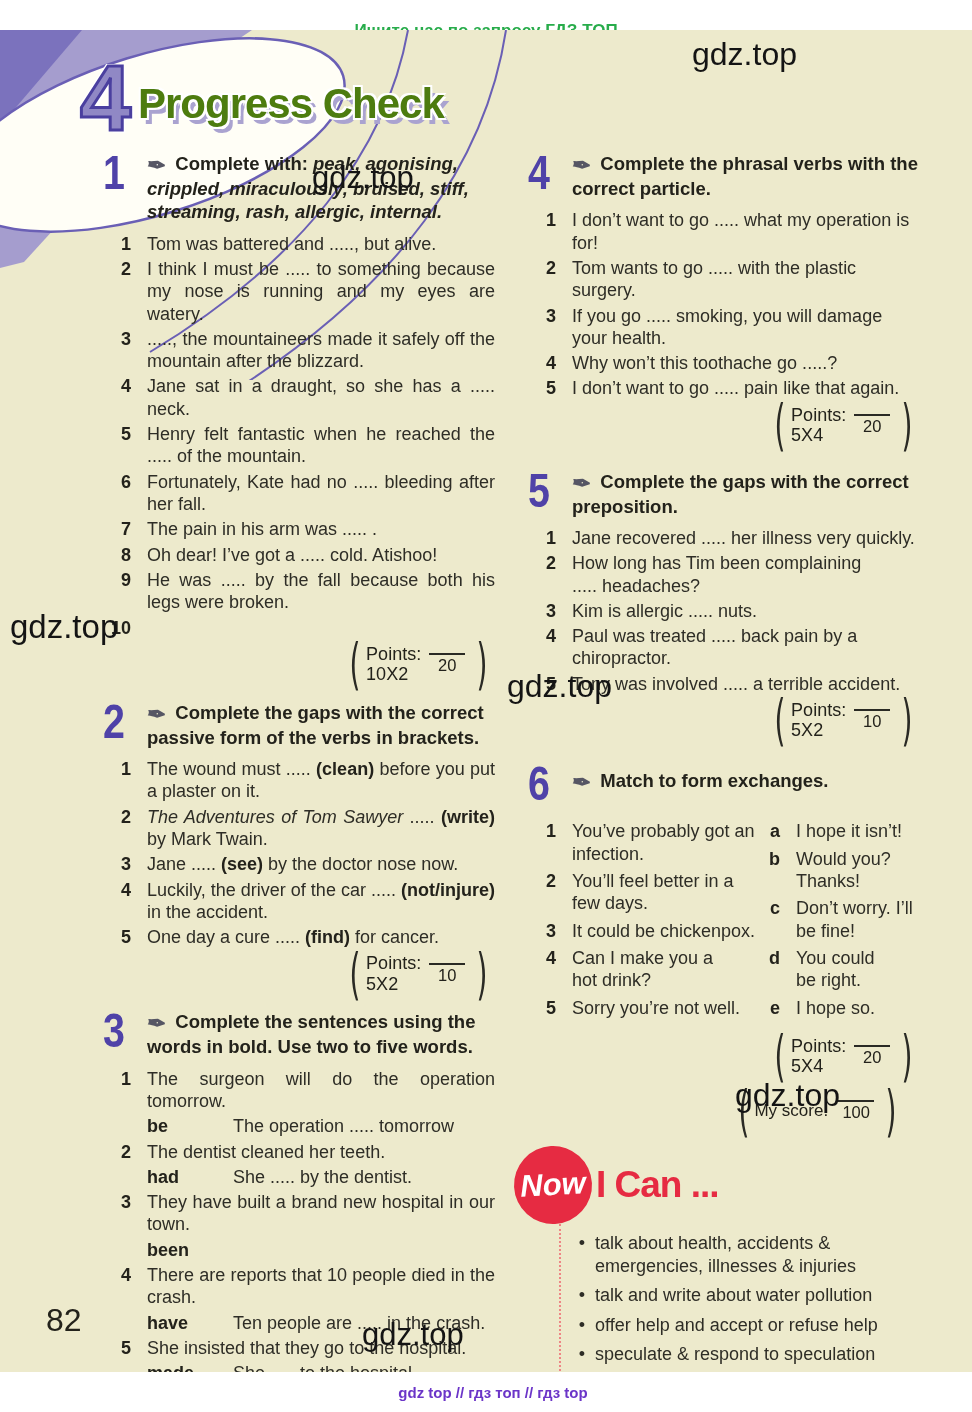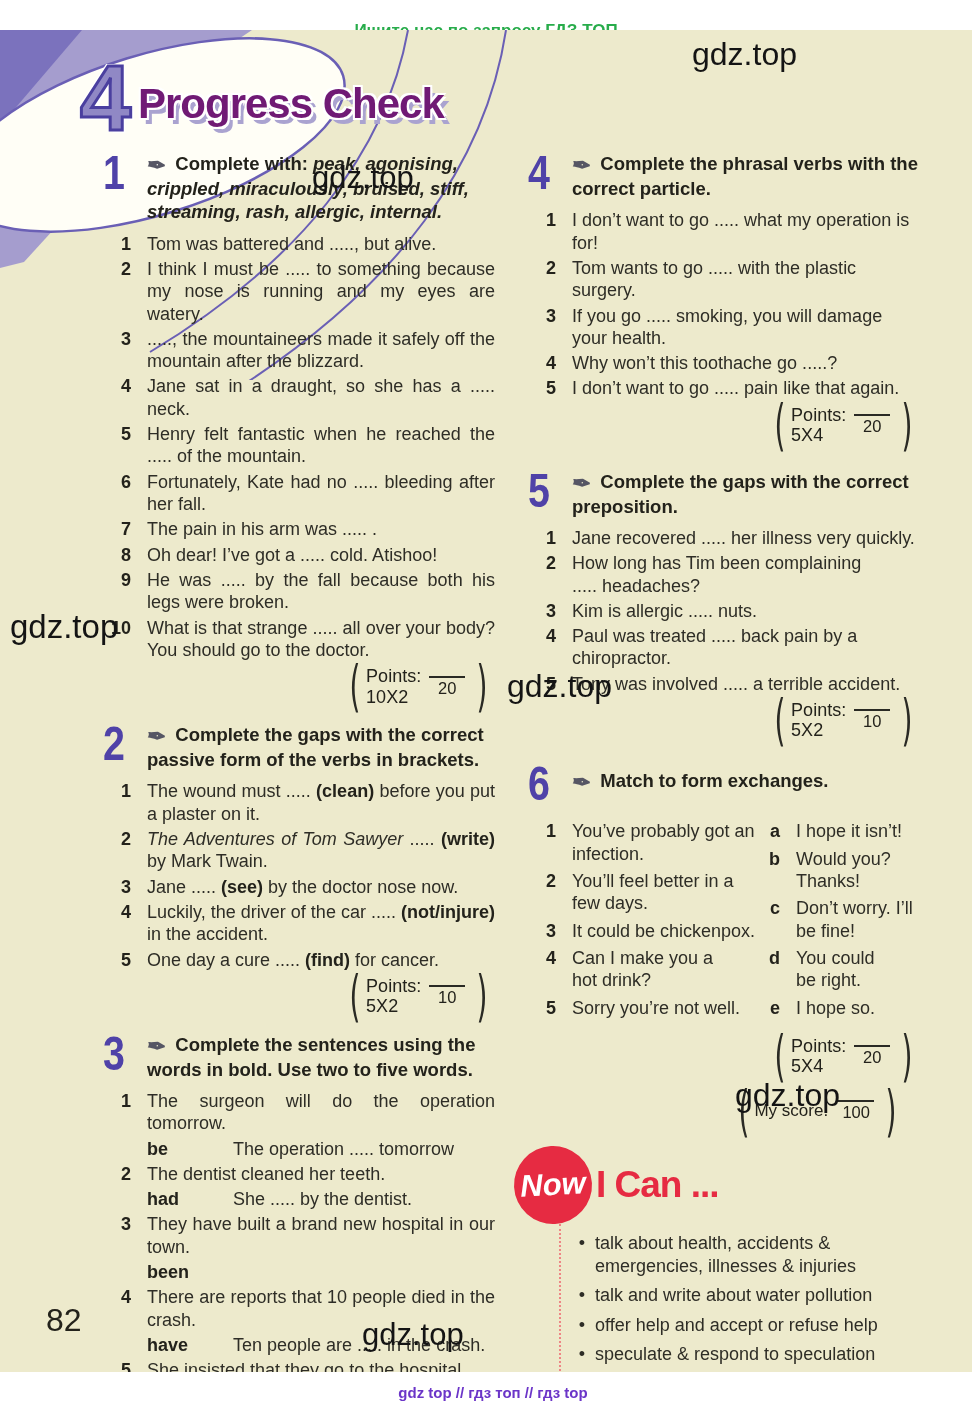--- a/index.html
+++ b/index.html
@@ -13,21 +13,21 @@
 
   
   .paper { position:absolute; top:30px; left:0; width:972px; height:1342px; background:#edeacc; overflow:hidden; }
   .hdr-svg { position:absolute; top:0; left:0; pointer-events:none; }
 
   
   .mod-num { position:absolute; left:80px; top:52px; font-size:92px; font-weight:bold; line-height:1;
              color:#9088c5; -webkit-text-stroke:3px #4a3f9f;
              text-shadow:-2px -2px 0 #fff, 2px -2px 0 #fff, -2px 2px 0 #fff, 3px 3px 0 #fff; }
   .pc-title { position:absolute; left:138px; top:80px; font-size:42px; font-weight:bold; letter-spacing:-1px;
-              color:#701a75;
+              color:#4d7c0f;
               text-shadow:-2px -2px 0 #fff, 2px -2px 0 #fff, -2px 2px 0 #fff, 2px 2px 0 #fff, 5px 6px 0 #aaa3d0; }
 
   
   .wm { position:absolute; color:#141414; font-size:32px; font-weight:500; letter-spacing:0; z-index:5;
         font-family:"Liberation Sans", sans-serif; }
 
   
   .col { position:absolute; top:150px; width:392px; color:#2e2d26; }
   .col-left  { left:103px; }
   .col-right { left:528px; }
@@ -162,21 +162,20 @@
       <div class="item">
           <span class="inum">8</span>
           <span class="itext">Oh dear! I’ve got a ..... cold. Atishoo!</span>
         </div>
       <div class="item">
           <span class="inum">9</span>
           <span class="itext">He was ..... by the fall because both his legs were broken.</span>
         </div>
       <div class="item">
           <span class="inum">10</span>
-          <span class="itext">What is that strange ..... all over your body? You should go to the doctor.</span>
         </div>
       <div class="points-row">
           <div class="pts">
         <span class="paren">(</span>
         <div class="pts-mid">
               <div>Points:</div>
               <div>10X2</div>
             </div>
         <div class="frac">
               <div class="bar"></div>

